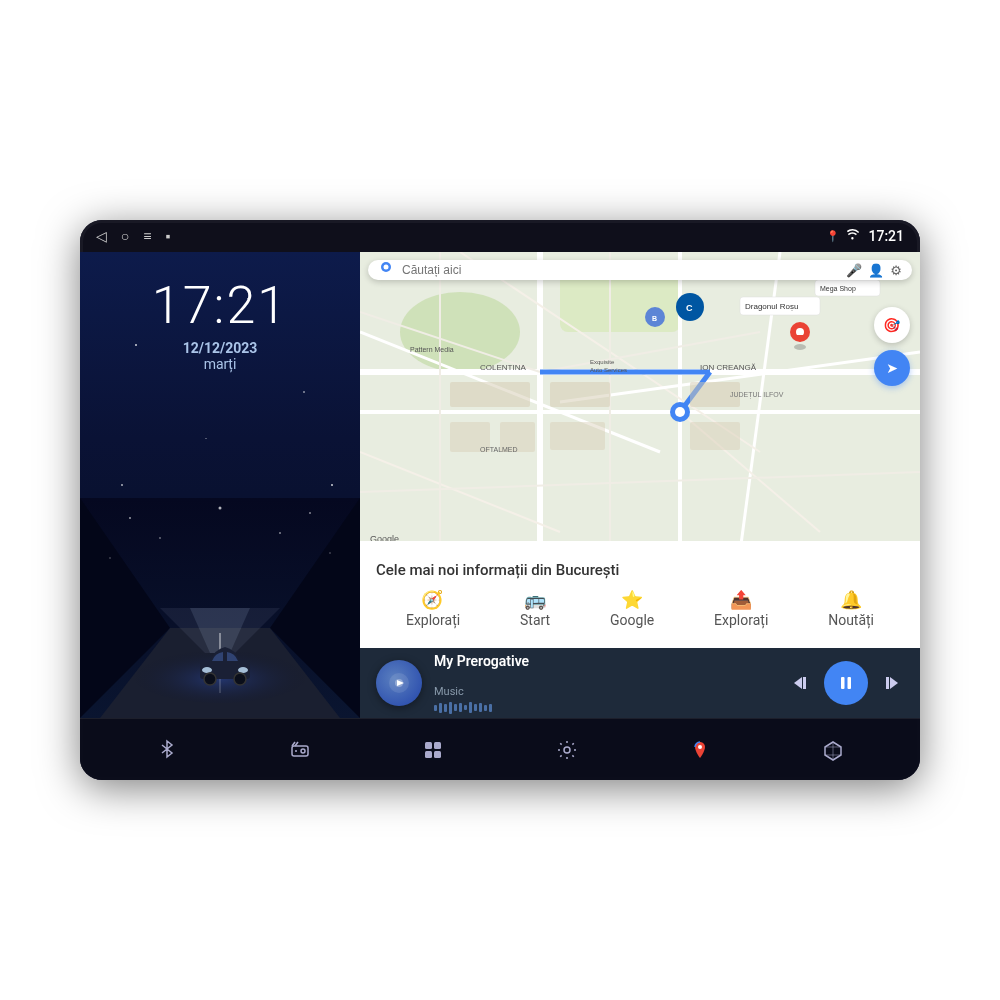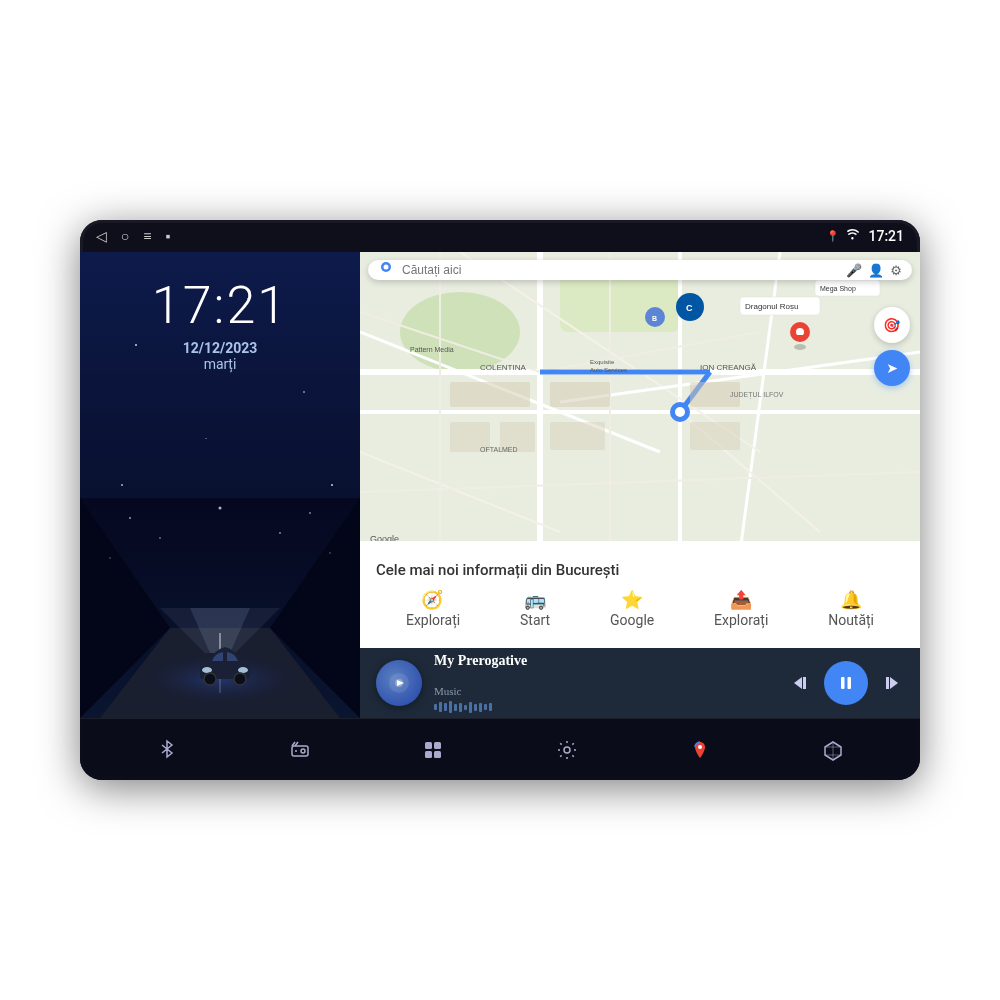--- a/index.html
+++ b/index.html
@@ -245,21 +245,20 @@
 
     
     .music-player {
       background: #1e2a3a;
       padding: 12px 16px;
       display: flex;
       align-items: center;
       gap: 12px;
       flex-shrink: 0;
       height: 70px;
-      font-family: Liberation Serif, serif;
     }
 
     .music-album-art {
       width: 46px;
       height: 46px;
       border-radius: 50%;
       background: radial-gradient(circle at 40% 40%, #5a7fbf, #2244aa);
       display: flex;
       align-items: center;
       justify-content: center;

